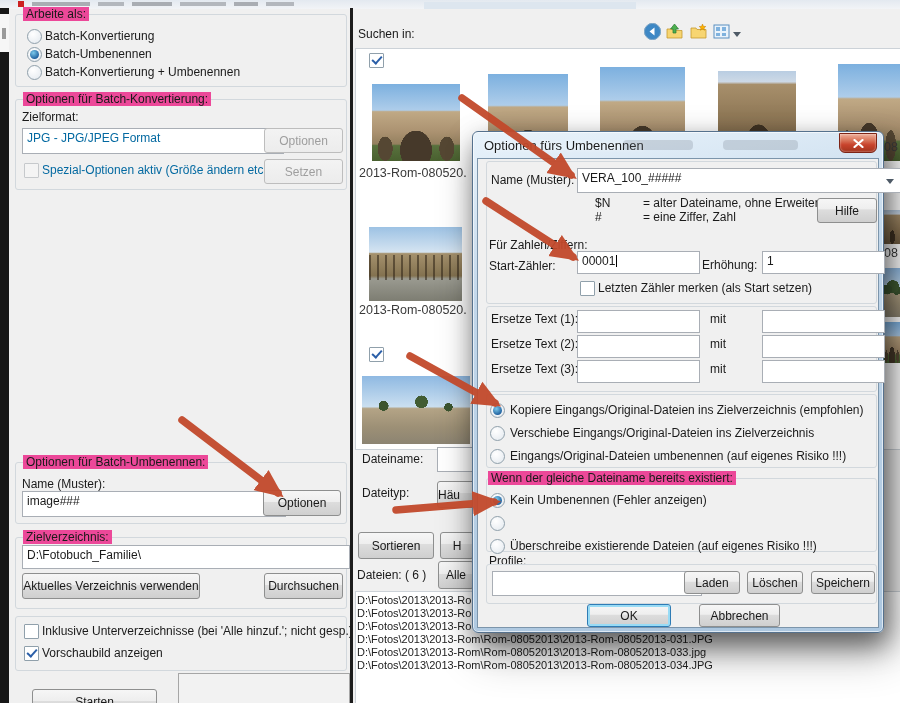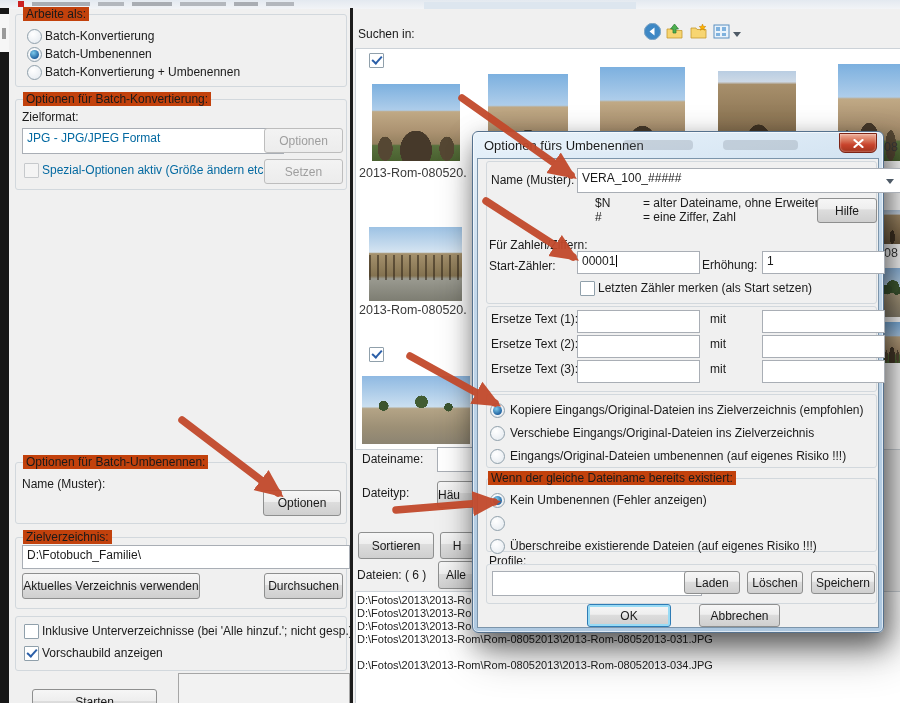--- a/index.html
+++ b/index.html
@@ -2,21 +2,21 @@
 <html style="--arrow: #c2492b; --close: #c8432c; --check: #2b5fa8;"><head>
 <meta charset="utf-8">
 <style>
   html,body{margin:0;padding:0}
   body{font-family:"Liberation Sans",sans-serif;font-size:12px;color:#1a1a1a;background:#bbb}
   .screen{position:relative;width:900px;height:703px;overflow:hidden;background:#f0f0f0}
   .a{position:absolute}
   .lbl{position:absolute;white-space:nowrap;line-height:14px}
   .dis{color:#0369a1}
   .grp{position:absolute;border:1px solid #d2d8dd;border-radius:3px}
-  .cap{position:absolute;top:-8px;left:7px;background:#c2410c;padding:0 3px;white-space:nowrap;line-height:14px}
+  .cap{position:absolute;top:-8px;left:7px;background:#ec4899;padding:0 3px;white-space:nowrap;line-height:14px}
   .btn{position:absolute;display:flex;align-items:center;justify-content:center;
        background:linear-gradient(#f6f6f6,#eeeeee 45%,#dddddd 46%,#cfcfcf);
        border:1px solid #8e8f8f;border-radius:3px;font-size:12px;white-space:nowrap;overflow:hidden}
   .btn.disb{color:#9e9e9e;background:linear-gradient(#f3f3f3,#ececec);border-color:#bdbdbd}
   .btn.focus{border-color:#2f7cb5;box-shadow:inset 0 0 0 2px #98dbf5}
   .input{position:absolute;background:#fff;border:1px solid #a9aeb5;font-size:12px;padding:1px 4px;
          white-space:nowrap;overflow:hidden;line-height:16px}
   .combo{position:absolute;background:#fff;border:1px solid #a9aeb5;font-size:12px;padding:1px 20px 1px 4px;
          white-space:nowrap;overflow:hidden;line-height:17px}
   .tri{position:absolute;right:6px;top:50%;margin-top:-2px;width:0;height:0;
@@ -108,20 +108,24 @@
   </div>
   <div class="btn disb" style="left:264px;top:128px;width:77px;height:23px">Optionen</div>
   <span class="chk disc" style="left:24px;top:163px"></span>
   <span class="lbl dis" style="left:42px;top:163px">Spezial-Optionen aktiv (Größe ändern etc.)</span>
   <div class="btn disb" style="left:264px;top:159px;width:77px;height:23px">Setzen</div>
 
   <div class="grp" style="left:15px;top:462px;width:330px;height:60px">
     <span class="cap">Optionen für Batch-Umbenennen:</span>
   </div>
   <span class="lbl" style="left:22px;top:477px">Name (Muster):</span>
+  <div class="combo" style="left:22px;top:491px;width:238px;height:22px">
+    <span>image###</span>
+    <span class="tri"></span>
+  </div>
   <div class="btn" style="left:263px;top:490px;width:76px;height:24px">Optionen</div>
 
   <div class="grp" style="left:15px;top:537px;width:330px;height:70px">
     <span class="cap">Zielverzeichnis:</span>
   </div>
   <div class="input" style="left:22px;top:545px;width:318px;height:20px">D:\Fotobuch_Familie\</div>
   <div class="btn" style="left:22px;top:573px;width:176px;height:24px">Aktuelles Verzeichnis verwenden</div>
   <div class="btn" style="left:264px;top:573px;width:77px;height:24px">Durchsuchen</div>
 
   <div class="grp" style="left:15px;top:616px;width:330px;height:53px"></div>
@@ -189,20 +193,21 @@
   <div class="btn" style="left:358px;top:532px;width:74px;height:25px">Sortieren</div>
   <div class="btn" style="left:440px;top:532px;width:32px;height:25px">H</div>
   <span class="lbl" style="left:357px;top:568px">Dateien:  ( 6 )</span>
   <div class="btn" style="left:438px;top:561px;width:34px;height:26px">Alle</div>
 
   <div class="whitebox" style="left:355px;top:591px;width:545px;height:112px"></div>
   <div class="fline" style="top:594px">D:\Fotos\2013\2013-Ro</div>
   <div class="fline" style="top:607px">D:\Fotos\2013\2013-Ro</div>
   <div class="fline" style="top:620px">D:\Fotos\2013\2013-Ro</div>
   <div class="fline" style="top:633px">D:\Fotos\2013\2013-Rom\Rom-08052013\2013-Rom-08052013-031.JPG</div>
+  <div class="fline" style="top:646px">D:\Fotos\2013\2013-Rom\Rom-08052013\2013-Rom-08052013-033.jpg</div>
   <div class="fline" style="top:659px">D:\Fotos\2013\2013-Rom\Rom-08052013\2013-Rom-08052013-034.JPG</div>
 
   <div class="dialog">
     <span class="dlg-title">Optionen fürs Umbenennen</span>
     <div class="smudge" style="left:150px;top:8px;width:70px"></div>
     <div class="smudge" style="left:250px;top:8px;width:75px"></div>
     <div class="xbtn">
       <svg width="11" height="9" viewBox="0 0 11 9">
         <path d="M1.5 1 L9.5 8 M9.5 1 L1.5 8" stroke="#fff" stroke-width="2.2" stroke-linecap="round"></path>
       </svg>

